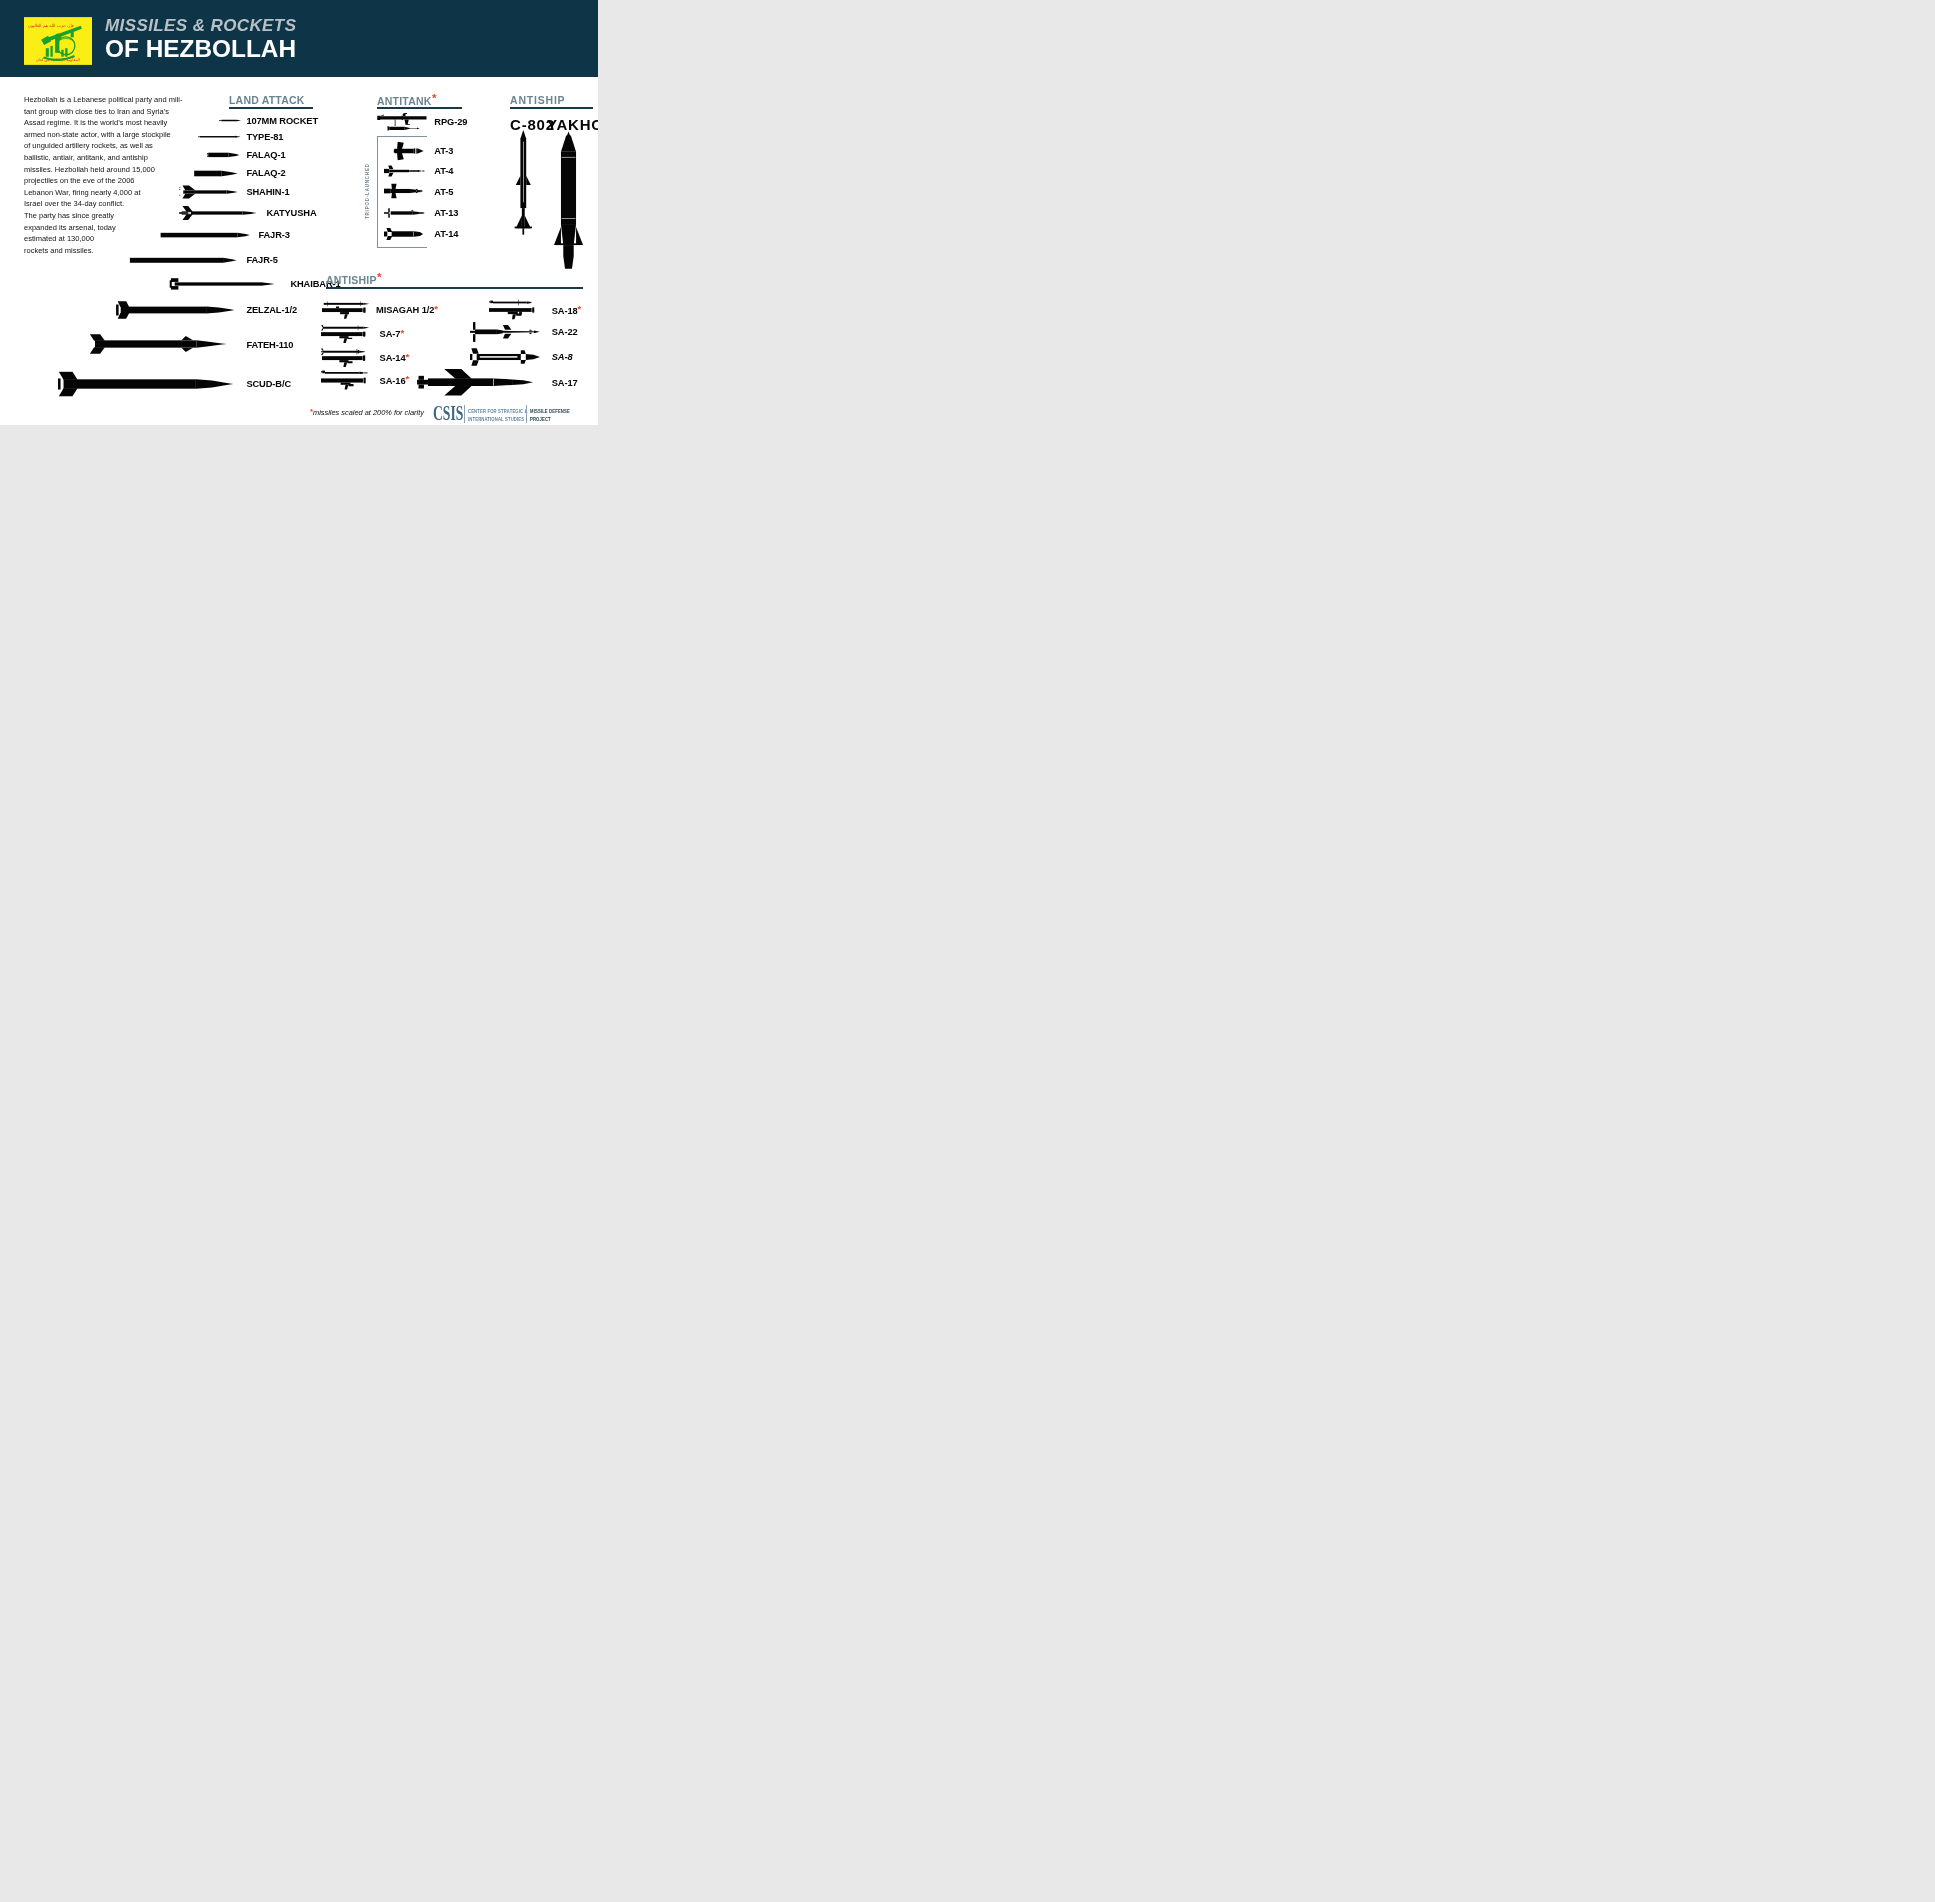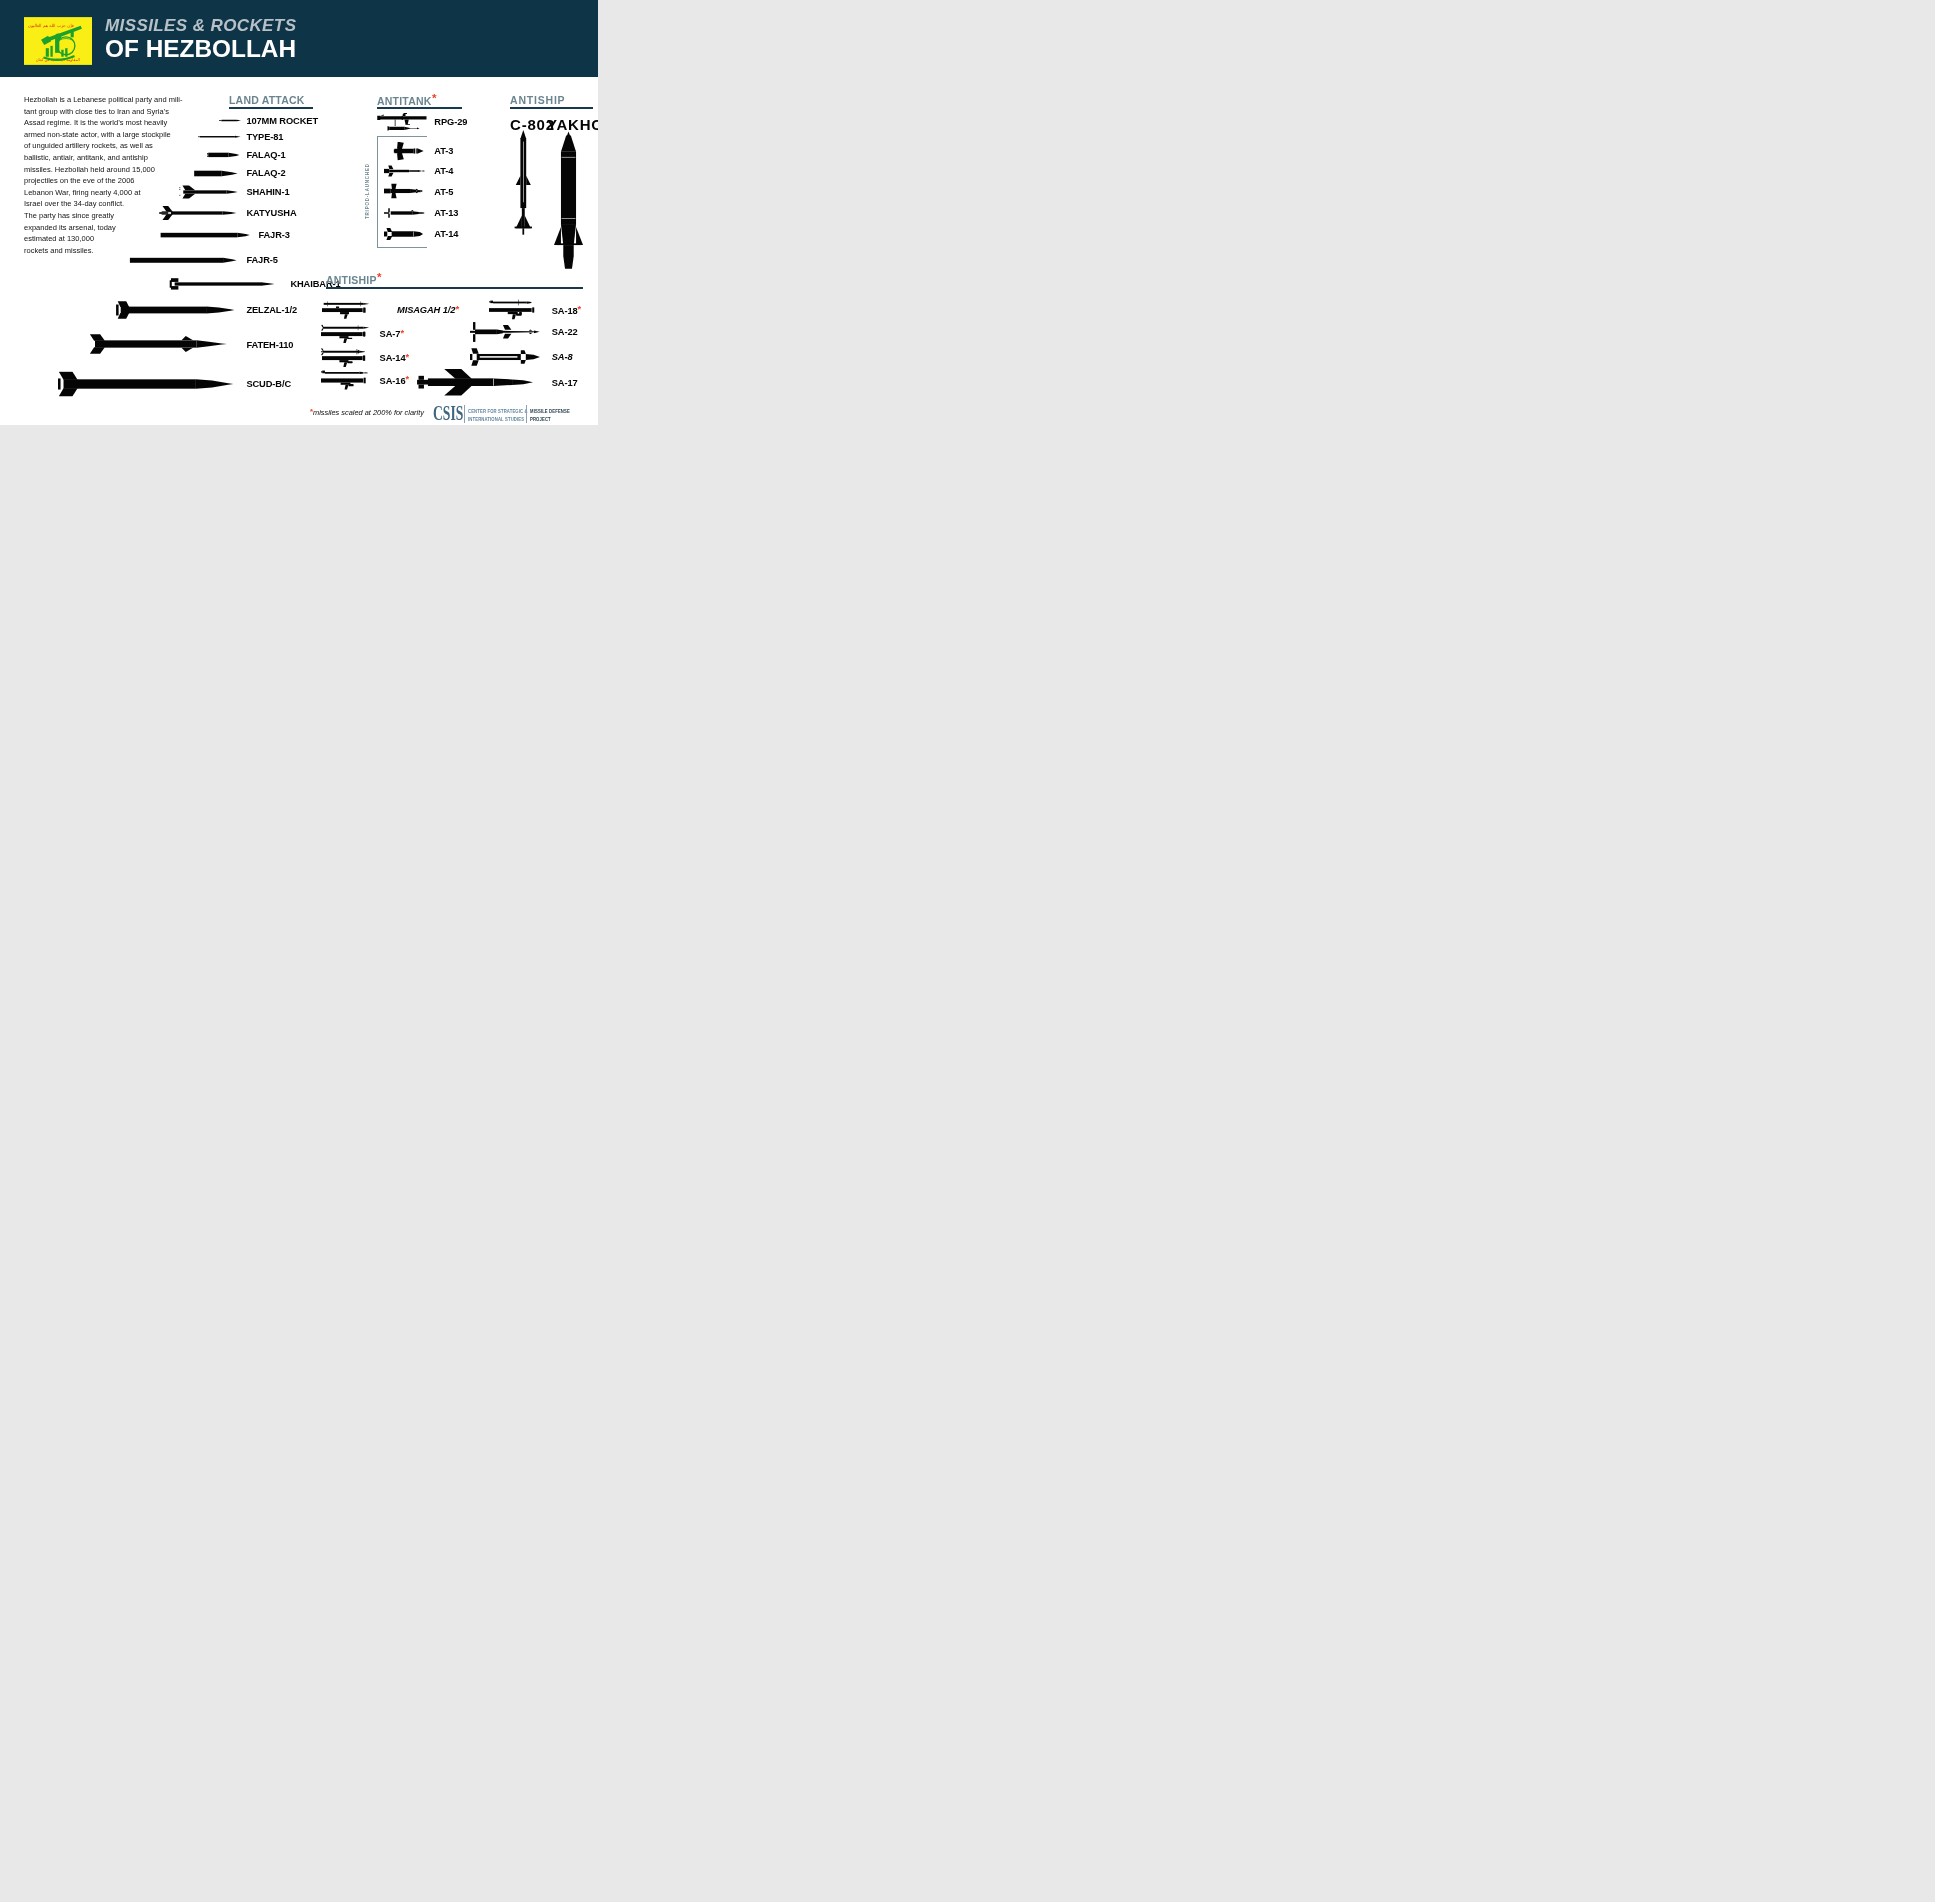--- a/index.html
+++ b/index.html
@@ -159,21 +159,21 @@
             <rect x="10" y="48" width="6" height="3"></rect>
             <polygon points="26,2 58,2 88,26 40,26"></polygon>
             <polygon points="26,66 58,66 88,42 40,42"></polygon>
             <rect x="30" y="26" width="210" height="16"></rect>
             <polygon points="240,26 276,30 294,34 276,38 240,42"></polygon>
           </g>
         </svg>
       </span>
     <span class="lbl" style="margin-left:5.4px;"><span>SHAHIN-1</span></span>
   </div>
-  <div class="row" style="left:0;top:213px;">
+  <div class="row" style="left:0;top:213px;padding-left:20px;">
     <span class="art" style="width:241px;">
         <svg width="82" height="15.5" viewBox="0 0 400 76">
           <g class="sil">
             <rect x="0" y="34" width="44" height="8"></rect>
             <polygon points="16,4 44,4 66,32 36,32"></polygon>
             <polygon points="16,72 44,72 66,44 36,44"></polygon>
             <rect x="12" y="30" width="52" height="4"></rect>
             <rect x="12" y="42" width="52" height="4"></rect>
             <rect x="58" y="30" width="252" height="16"></rect>
             <polygon points="310,30 352,33 378,38 352,43 310,46"></polygon>
@@ -436,21 +436,21 @@
             <rect x="320" y="42" width="4" height="12"></rect>
             <rect x="0" y="70" width="342" height="32"></rect>
             <rect x="342" y="64" width="20" height="44" rx="5"></rect>
             <rect x="116" y="56" width="26" height="14"></rect>
             <rect x="150" y="102" width="74" height="18"></rect>
             <polygon points="190,120 214,120 202,158 182,158"></polygon>
           </g>
           <rect class="wht" x="336" y="70" width="3" height="32"></rect>
         </svg>
       </span>
-    <span class="lbl" style="margin-left:22px;font-style:italic;"><span>MISAGAH 1/2</span><span class="ast">*</span></span>
+    <span class="lbl" style="margin-left:1px;"><span>MISAGAH 1/2</span><span class="ast">*</span></span>
   </div>
   <div class="row" style="left:321px;top:334px;">
     <span class="art" style="width:54px;">
         <svg width="54" height="22.5" viewBox="0 0 440 170">
           <g class="sil">
             <polygon points="2,12 12,10 20,26 10,28"></polygon>
             <polygon points="2,56 12,58 20,42 10,40"></polygon>
             <rect x="14" y="26" width="332" height="16"></rect>
             <polygon points="346,26 388,33 388,35 346,42"></polygon>
             <rect x="300" y="14" width="4" height="12"></rect>

